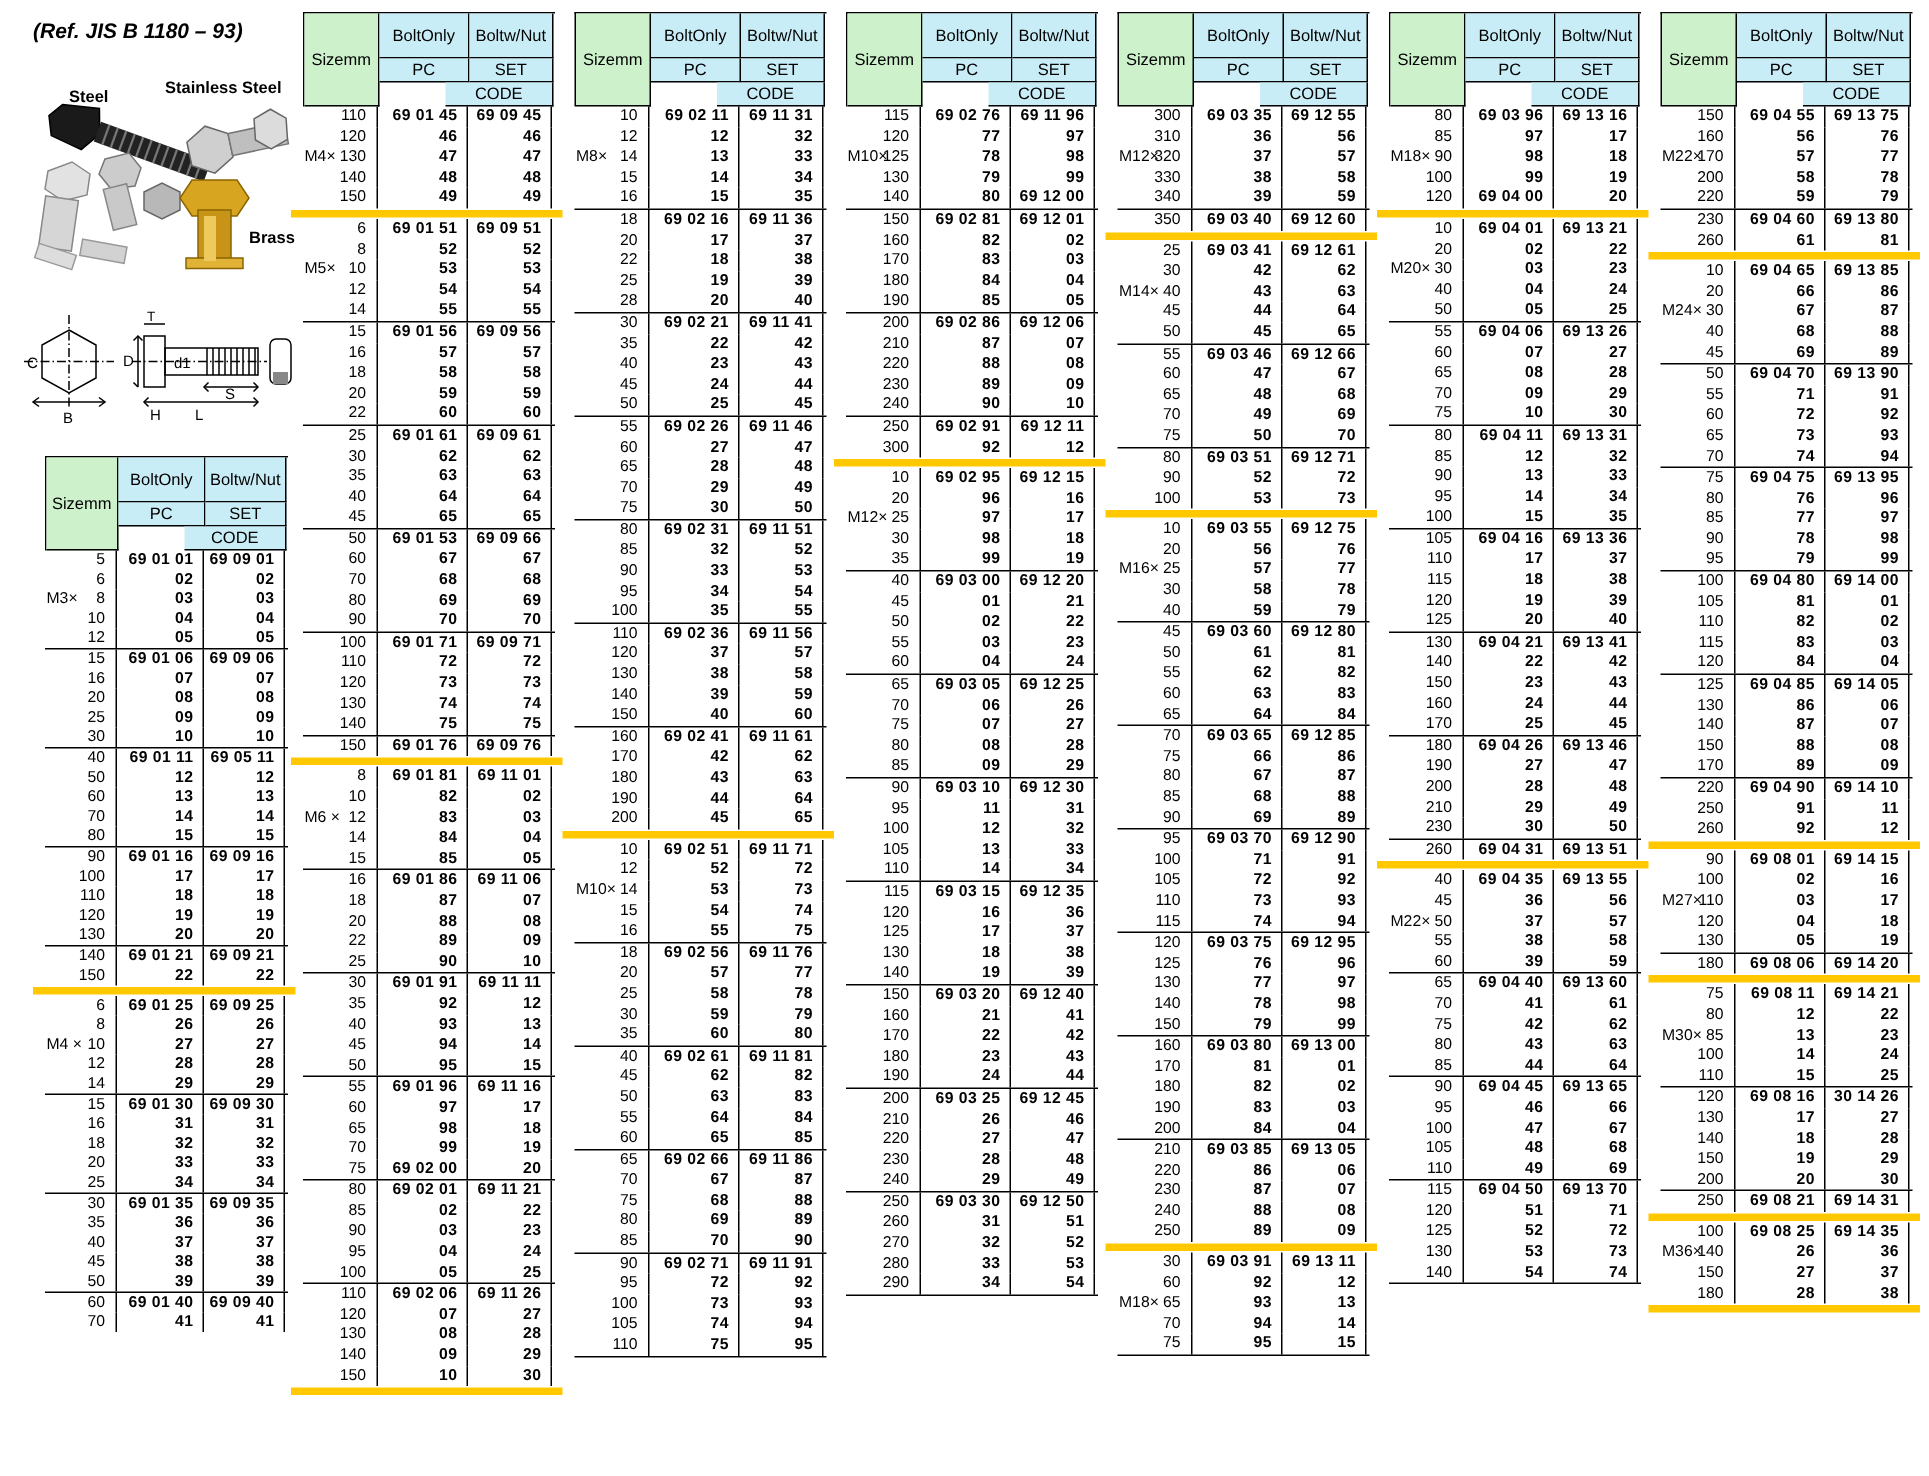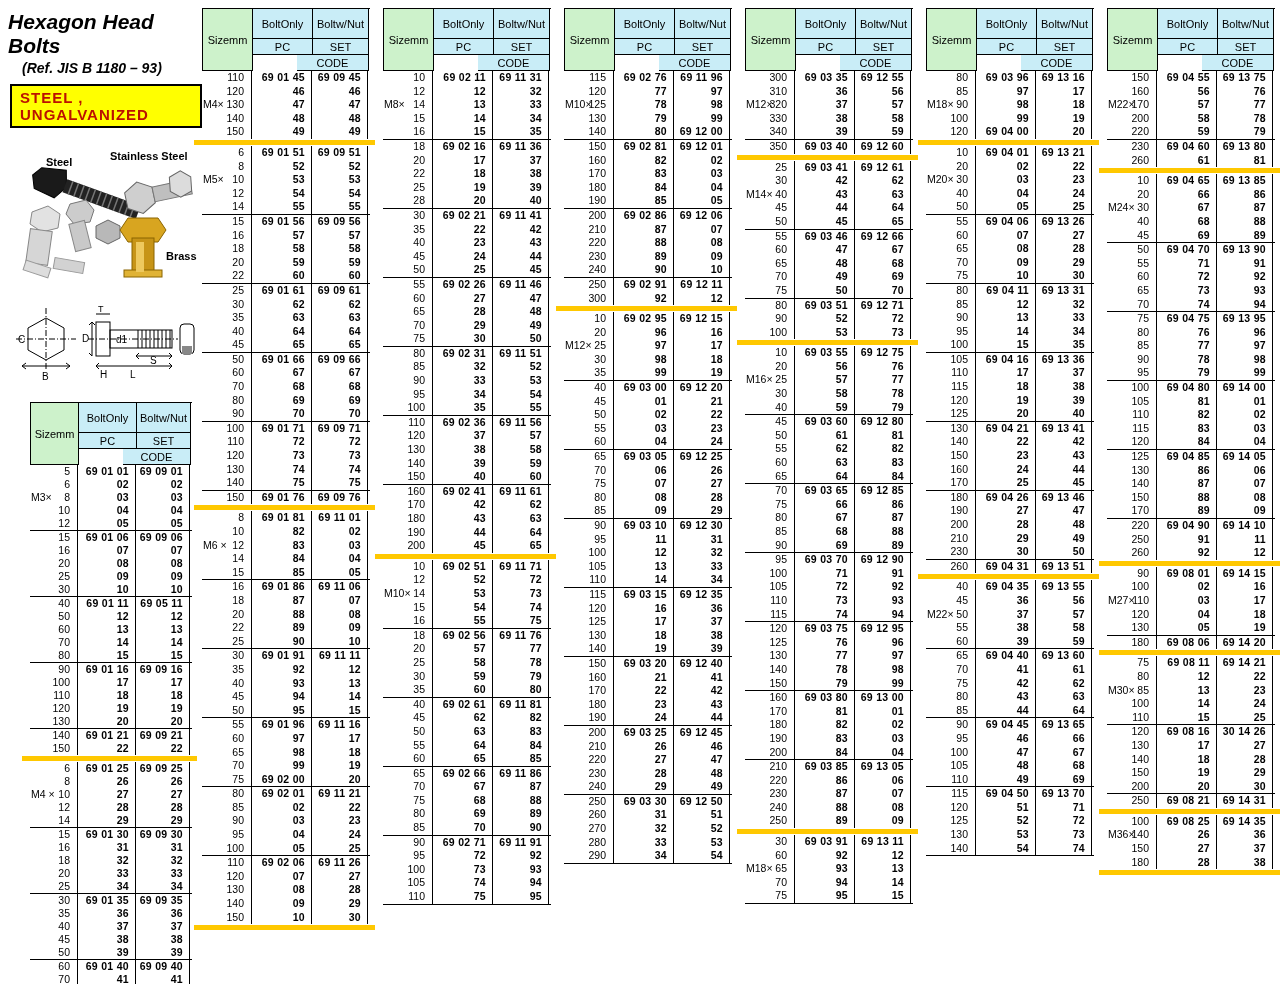--- a/index.html
+++ b/index.html
@@ -37,23 +37,21 @@
             letter-spacing:0.3px;}
   .ldiv{height:0;border-top:1px solid #000;}
   .ydiv{height:5px;background:#ffc800;margin:1px -5px 1px -8px;}
   .band .trow:first-child .cp, .band .trow:first-child .cset{white-space:nowrap;}
 </style>
 </head>
 <body>
 
 <div class="page">
   <div class="left-panel">
-    <div class="title">Hexagon Head Bolts</div>
     <div class="ref">(Ref. JIS B 1180 – 93)</div>
-    <div class="banner">STEEL , UNGALVANIZED</div>
 
     <div class="photos">
       <svg width="190" height="168" viewBox="0 0 190 168">
 
         <g transform="rotate(20 60 55)">
           <polygon points="28,44 52,38 58,54 50,68 28,66 22,54" fill="#1a1a1a" stroke="#000"></polygon>
           <rect x="56" y="46" width="78" height="14" fill="#222"></rect>
           <g stroke="#777" stroke-width="1.5">
             <line x1="62" y1="46" x2="62" y2="60"></line>
               <line x1="68" y1="46" x2="68" y2="60"></line>
@@ -518,21 +516,21 @@
           <div class="trow">
             <div class="c cs"><span class="num">45</span></div>
             <div class="c cp">65</div>
             <div class="c cset">65</div>
           </div>
         </div>
         <div class="ldiv"></div>
         <div class="band">
           <div class="trow">
             <div class="c cs"><span class="num">50</span></div>
-            <div class="c cp">69 01 66</div>
+            <div class="c cp">69 01 53</div>
             <div class="c cset">69 09 66</div>
           </div>
           <div class="trow">
             <div class="c cs"><span class="num">60</span></div>
             <div class="c cp">67</div>
             <div class="c cset">67</div>
           </div>
           <div class="trow">
             <div class="c cs"><span class="num">70</span></div>
             <div class="c cp">68</div>

